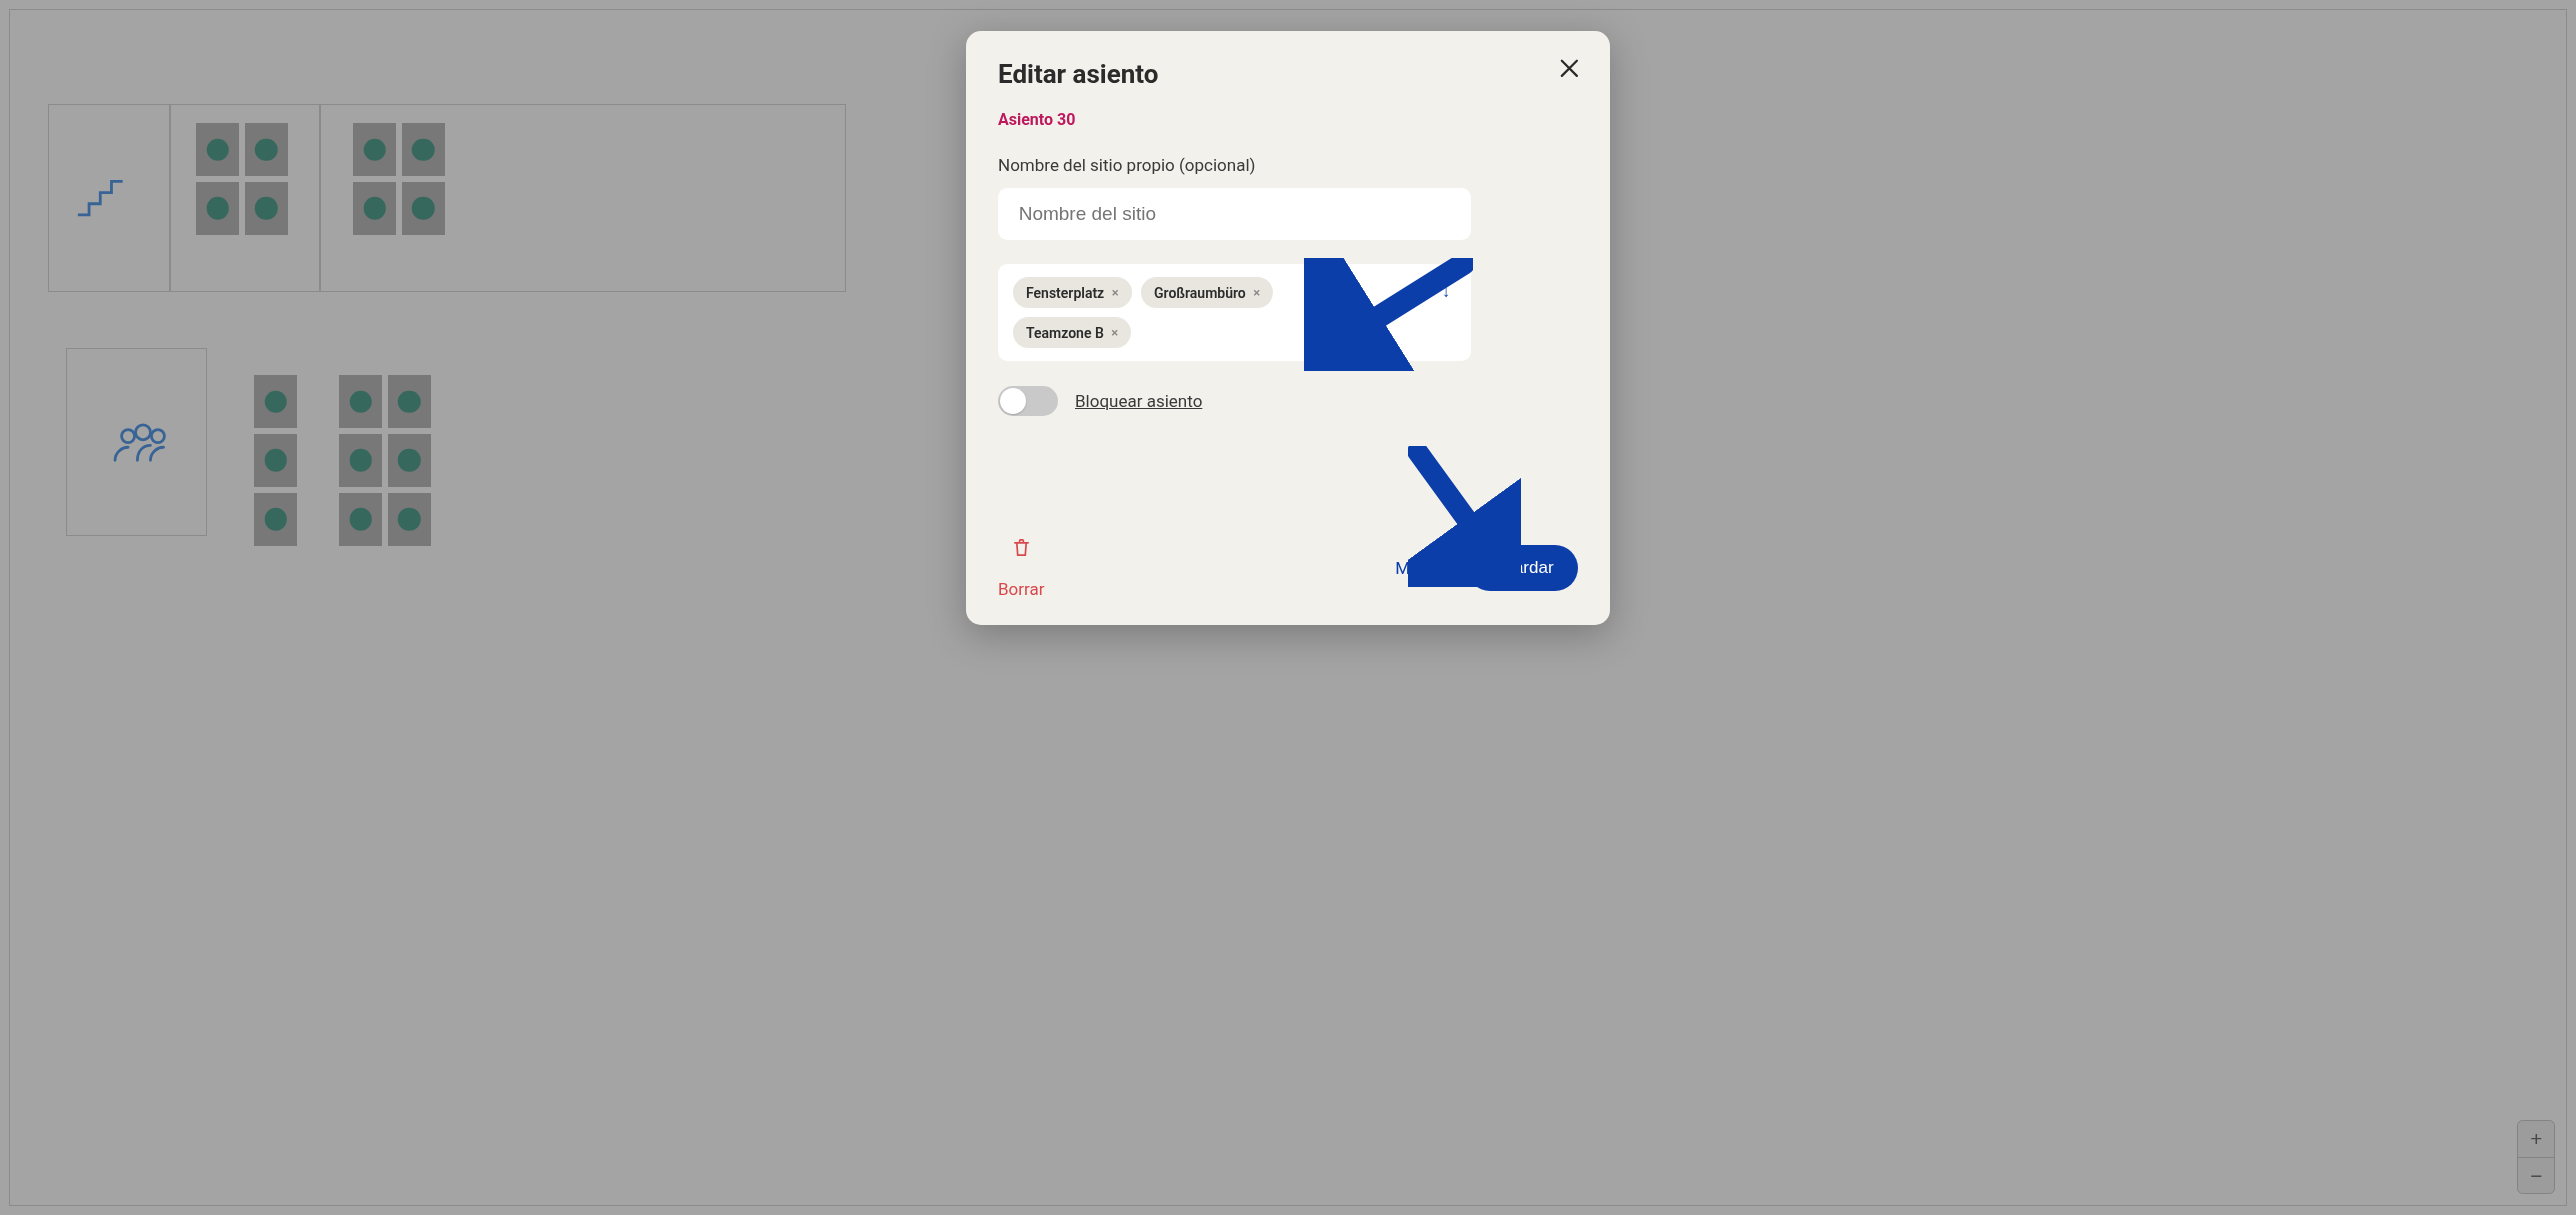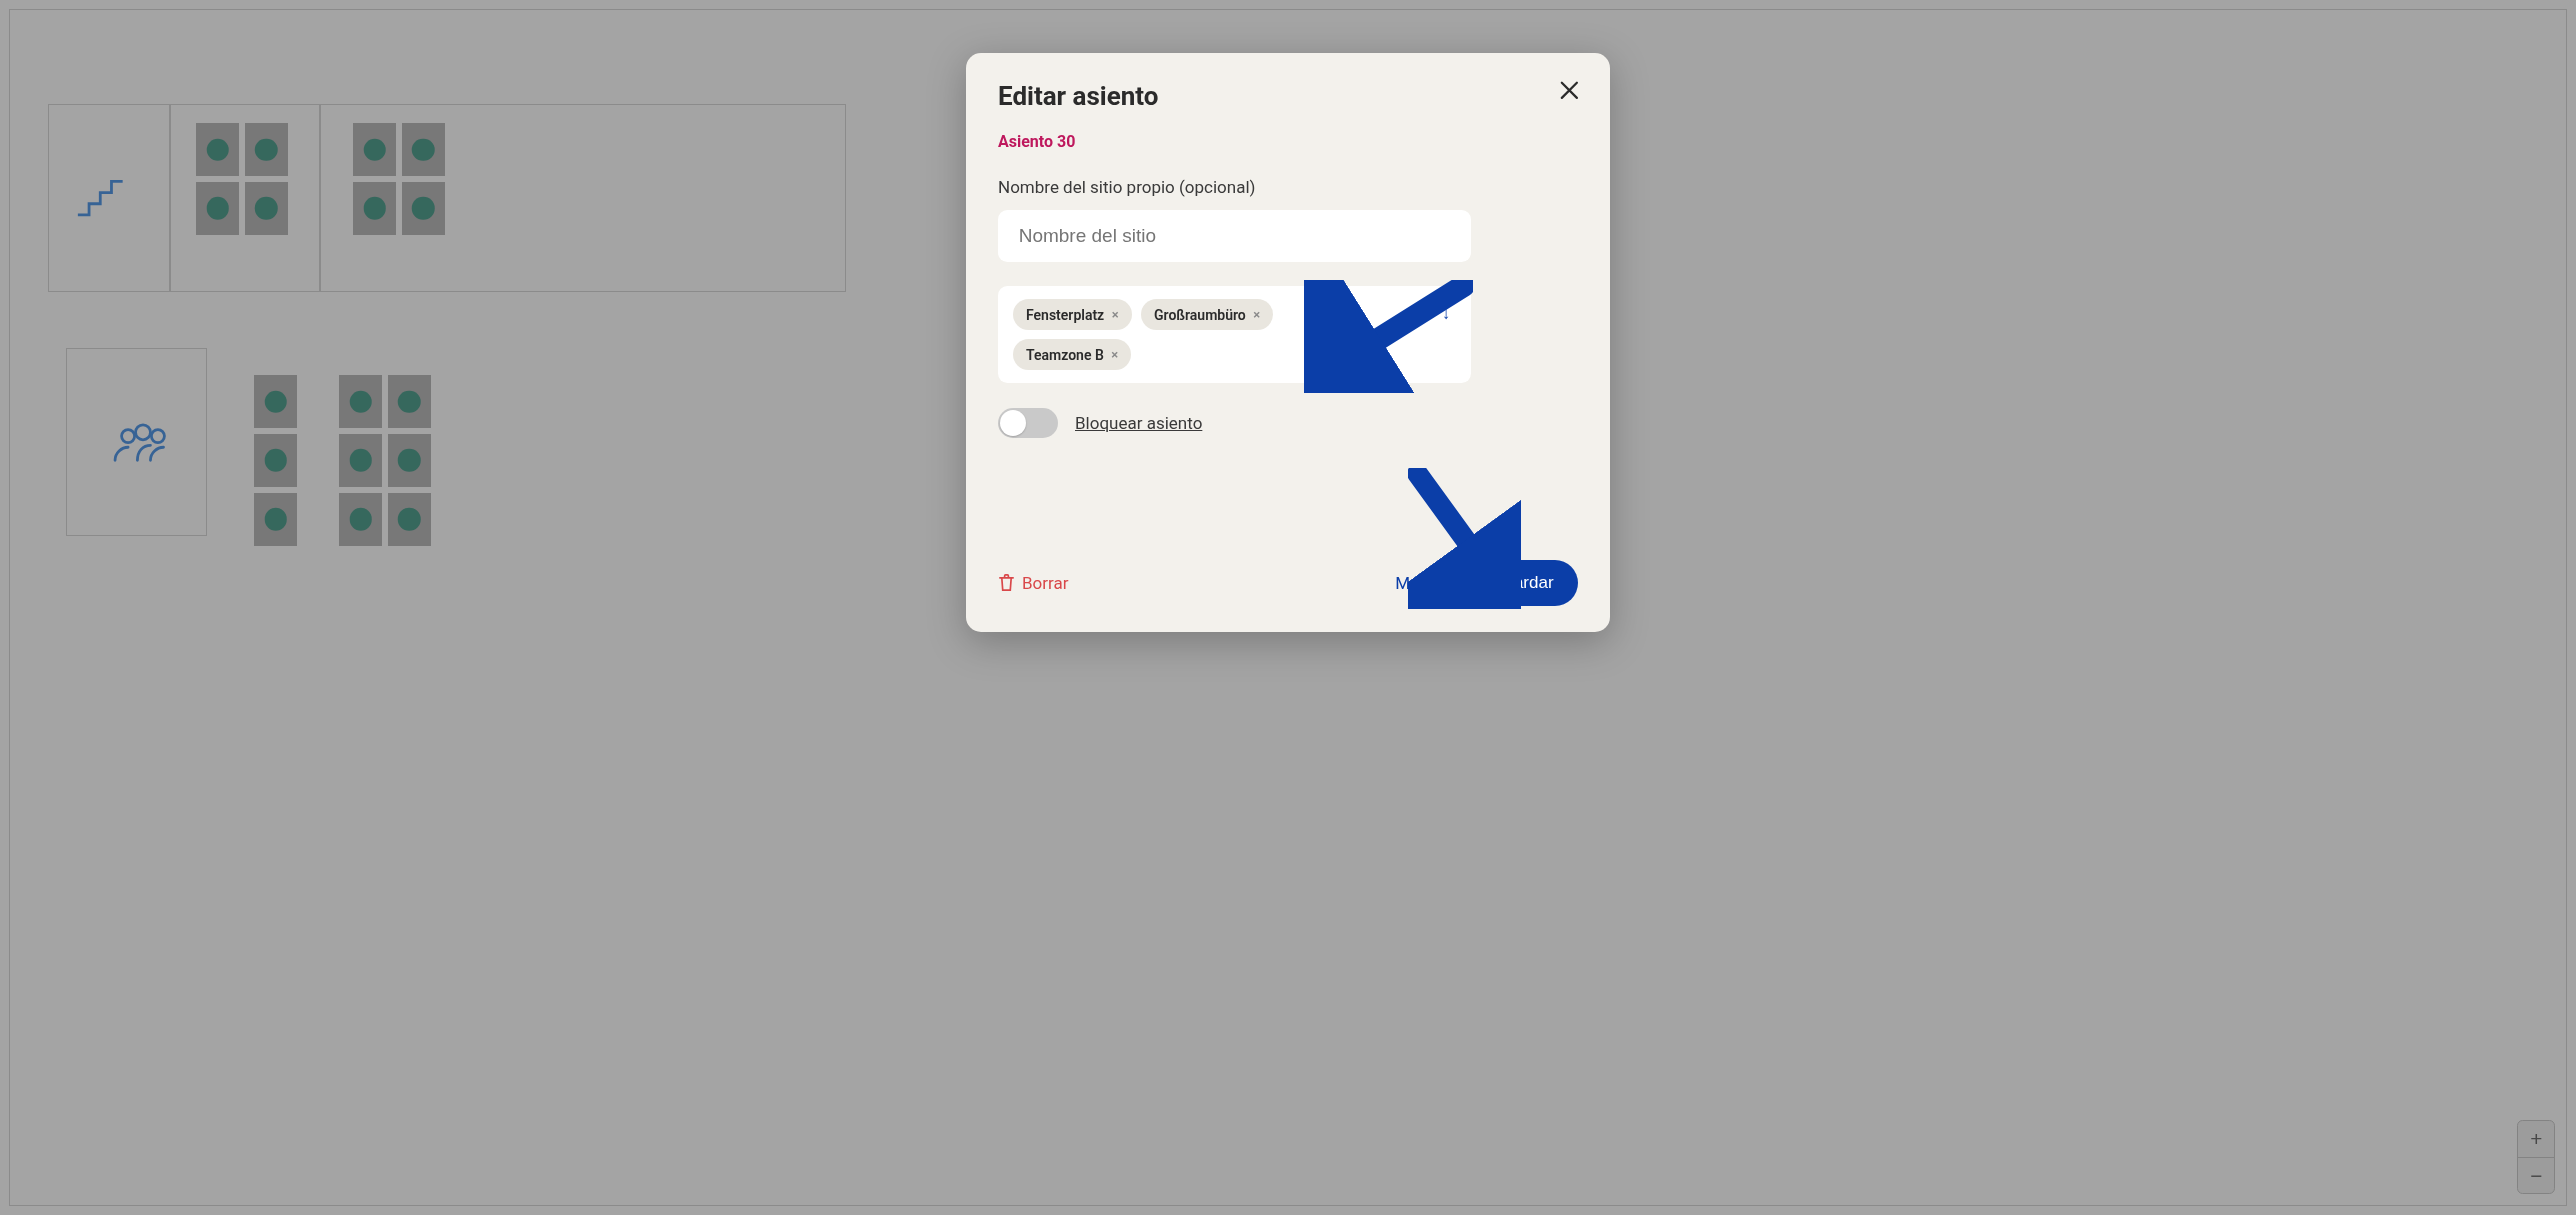--- a/index.html
+++ b/index.html
@@ -74,21 +74,21 @@
 
   
   .scrim{
     position:absolute; inset:0;
     background:rgba(90,90,90,.55);
   }
 
   
   .modal{
     position:absolute;
-    top:53px; left:50%; transform:translateX(-50%);
+    top:31px; left:50%; transform:translateX(-50%);
     width:644px;
     background:#f3f1ec;
     border-radius:15px;
     padding:28px 32px 26px;
     box-shadow:0 9.4px 38px rgba(0,0,0,.25);
   }
   .modal h1{
     font-size:26px; font-weight:700; color:#2b2b2b;
   }
   .close-x{
@@ -143,21 +143,21 @@
     background:#fff; box-shadow:0 0.9px 1.9px rgba(0,0,0,.2);
   }
   .toggle-label{ font-size:17px; color:#3a3a3a;text-decoration:underline; }
 
   .modal-footer{
     margin-top:122px;
     display:flex; align-items:center; justify-content:space-between;
   }
   .delete-link{
     color:#d9484a; font-size:17px; cursor:pointer;
-    display:flex; align-items:center; gap:7px;
+    display:flex; align-items:center; gap:22px;flex-direction:column;
   }
   .delete-link svg{ stroke:#d9484a; }
   .footer-right{ display:flex; align-items:center; gap:24.4px; }
   .move-link{ color:#0b3ea8; font-size:17px; cursor:pointer; }
   .save-btn{
     background:#0b3ea8; color:#fff;
     border:0; border-radius:939px;
     padding:13px 24.4px; font-size:17px; cursor:pointer;
   }
 

